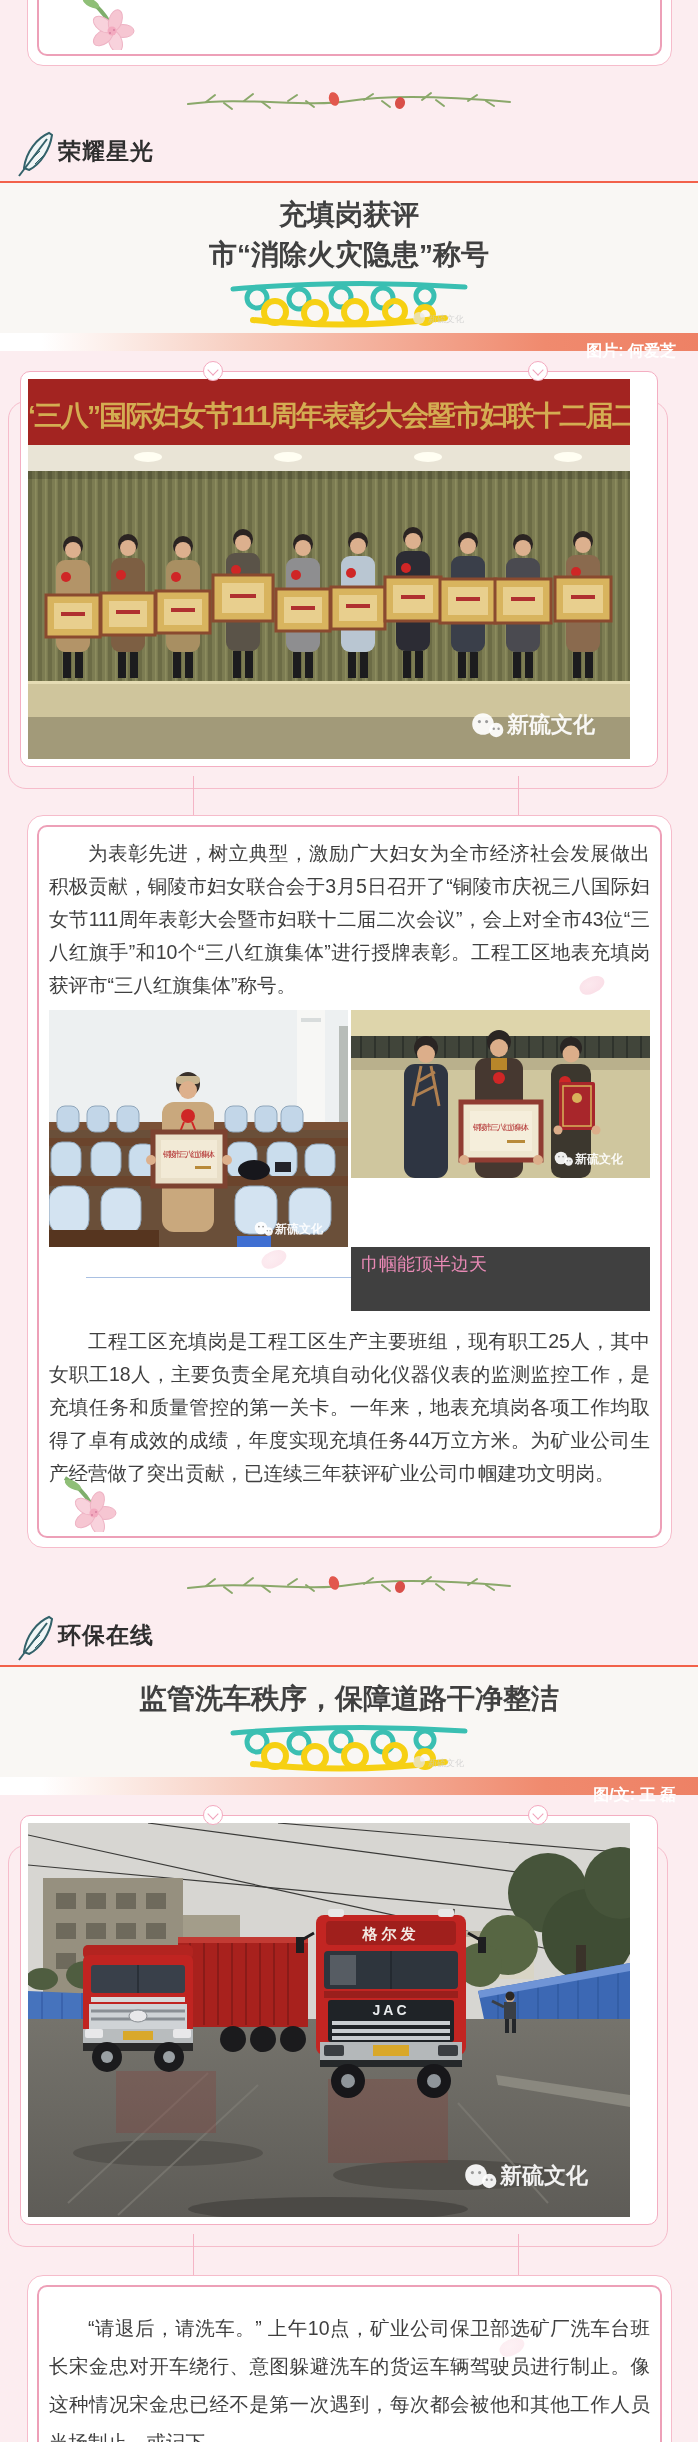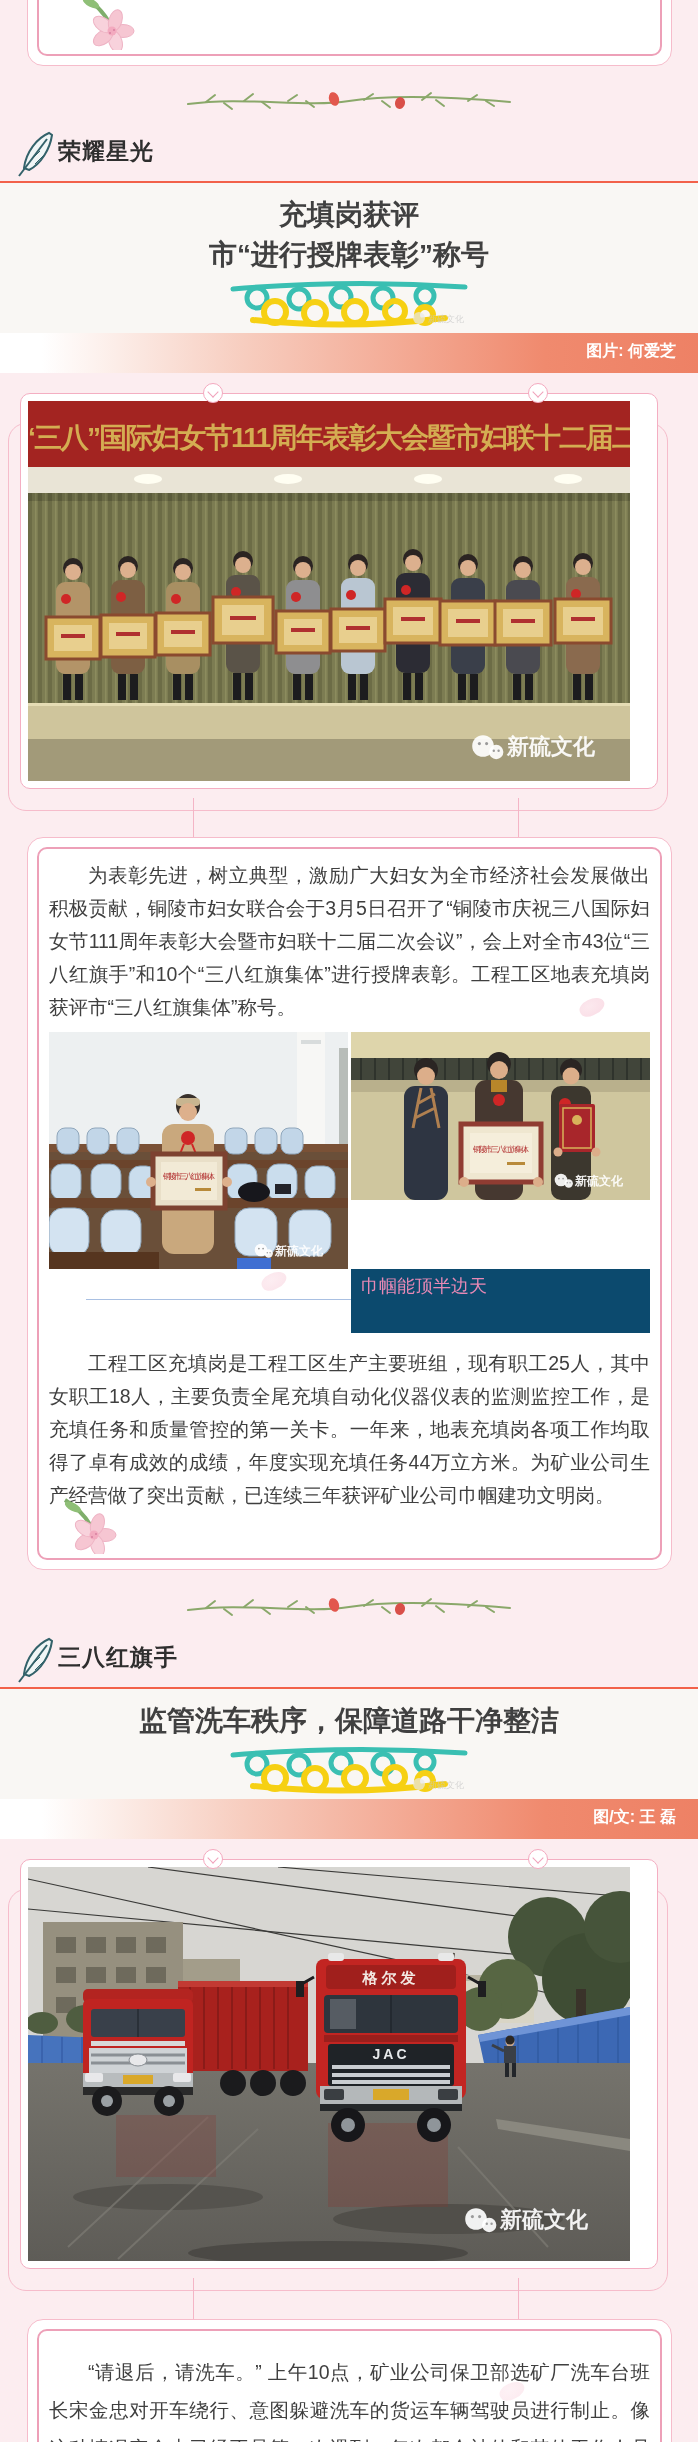--- a/index.html
+++ b/index.html
@@ -30,21 +30,21 @@
   .section-head{margin-top:16px;position:relative;padding:6px 0 14px 58px;border-bottom:2px solid #f2614a;}
   .section-head .quill{position:absolute;left:16px;top:0px;}
   .section-head .label{font-size:23px;font-weight:bold;color:#2e2e2e;letter-spacing:1px;}
 
   
   .title-block{background:#f9f7f4;text-align:center;padding:12px 0 0 0;}
   .title-line{font-size:28px;font-weight:bold;color:#404040;line-height:40px;}
   .squiggle{display:block;margin:0 auto;}
 
   
-  .credit-banner{height:40px;line-height:35px;background:linear-gradient(90deg,#ffffff 0%,#ffffff 6%,#f7cdbf 35%,#f08a6e 78%,#ee8165 100%);
+  .credit-banner{height:18px;line-height:35px;background:linear-gradient(90deg,#ffffff 0%,#ffffff 6%,#f7cdbf 35%,#f08a6e 78%,#ee8165 100%);
     color:#fff;font-weight:bold;font-size:16px;text-align:right;padding-right:22px;box-sizing:border-box;}
 
   
   .photo-card{margin:20px 40px 0 20px;position:relative;}
   .photo-card::before{content:"";position:absolute;left:-12px;right:-10px;top:30px;bottom:-22px;
     border:1px solid #f6bccb;border-radius:18px;pointer-events:none;}
   .photo-frame{position:relative;z-index:1;background:#fff;border:1px solid #f4aec2;border-radius:10px;padding:7px;}
   .photo-frame svg{display:block;}
 
   
@@ -56,21 +56,21 @@
     background:#fff;z-index:3;display:flex;align-items:center;justify-content:center;box-sizing:border-box;}
   .node.na{left:183px;} .node.nb{left:508px;}
   .chev{width:7px;height:7px;border-left:1.5px solid #f0a2bb;border-bottom:1.5px solid #f0a2bb;transform:rotate(-45deg);margin-top:-3px;}
 
   
   .photo-row{display:flex;gap:3px;margin-top:8px;align-items:flex-start;}
   .photo-row svg{display:block;}
   .caption-row{display:flex;height:64px;}
   .caption-left{flex:0 0 302px;position:relative;}
   .caption-left::after{content:"";position:absolute;left:37px;right:0;top:30px;height:1px;background:#a9c0e2;}
-  .caption-box{flex:1;background:#0c4a6e;padding:4px 0 16px 10px;box-sizing:border-box;}
+  .caption-box{flex:1;background:#404040;padding:4px 0 16px 10px;box-sizing:border-box;}
   .caption-text{color:#e889b5;font-size:18px;line-height:26px;}
   .para2{margin-top:14px !important;}
 
   .petal{position:absolute;width:26px;height:16px;background:radial-gradient(ellipse at 40% 40%,#f9d2dd,#f4b9cb);
     border-radius:55% 62% 58% 50%;opacity:.5;transform:rotate(-25deg);pointer-events:none;}
 
   .hidden-defs{position:absolute;width:0;height:0;overflow:hidden;}
 </style>
 </head>
 <body>
@@ -152,21 +152,21 @@
     <svg class="quill" width="40" height="48" viewBox="0 0 40 48">
       <path d="M33,3 C21,8 10,22 8,38 L13,40 C25,34 34,19 36,5 Z" fill="#f0f6f6" stroke="#33626a" stroke-width="2"></path>
       <path d="M3,46 L31,9" stroke="#33626a" stroke-width="2"></path>
       <path d="M15,30 L24,21 M19,34 L28,25" stroke="#33626a" stroke-width="1"></path>
     </svg>
     <span class="label">荣耀星光</span>
   </div>
 
   <div class="title-block">
     <div class="title-line">充填岗获评</div>
-    <div class="title-line">市“进行授牌表彰”称号</div>
+    <div class="title-line">市“消除火灾隐患”称号</div>
     <svg class="squiggle" width="260" height="58" viewBox="0 0 260 58">
       <g stroke="#3abfb2" stroke-width="5" fill="none" stroke-linecap="round">
         <path d="M14,14 Q130,4 246,12"></path>
         <circle cx="38" cy="23" r="10"></circle>
           <circle cx="80" cy="24" r="10"></circle>
           <circle cx="122" cy="22" r="10"></circle>
         <circle cx="164" cy="23" r="10"></circle>
           <circle cx="206" cy="21" r="9"></circle>
       </g>
       <g stroke="#f6d013" stroke-width="6" fill="none" stroke-linecap="round">
@@ -492,21 +492,21 @@
     <ellipse cx="150" cy="11" rx="5" ry="7" fill="#e2574d" transform="rotate(-18 150 11)"></ellipse>
     <ellipse cx="216" cy="15" rx="5" ry="6" fill="#d94f49" transform="rotate(14 216 15)"></ellipse>
   </svg>
 
   <div class="section-head">
     <svg class="quill" width="40" height="48" viewBox="0 0 40 48">
       <path d="M33,3 C21,8 10,22 8,38 L13,40 C25,34 34,19 36,5 Z" fill="#f0f6f6" stroke="#33626a" stroke-width="2"></path>
       <path d="M3,46 L31,9" stroke="#33626a" stroke-width="2"></path>
       <path d="M15,30 L24,21 M19,34 L28,25" stroke="#33626a" stroke-width="1"></path>
     </svg>
-    <span class="label">三八红旗手</span>
+    <span class="label">环保在线</span>
   </div>
 
   <div class="title-block">
     <div class="title-line">监管洗车秩序，保障道路干净整洁</div>
     <svg class="squiggle" width="260" height="58" viewBox="0 0 260 58">
       <g stroke="#3abfb2" stroke-width="5" fill="none" stroke-linecap="round">
         <path d="M14,14 Q130,4 246,12"></path>
         <circle cx="38" cy="23" r="10"></circle>
           <circle cx="80" cy="24" r="10"></circle>
           <circle cx="122" cy="22" r="10"></circle>

